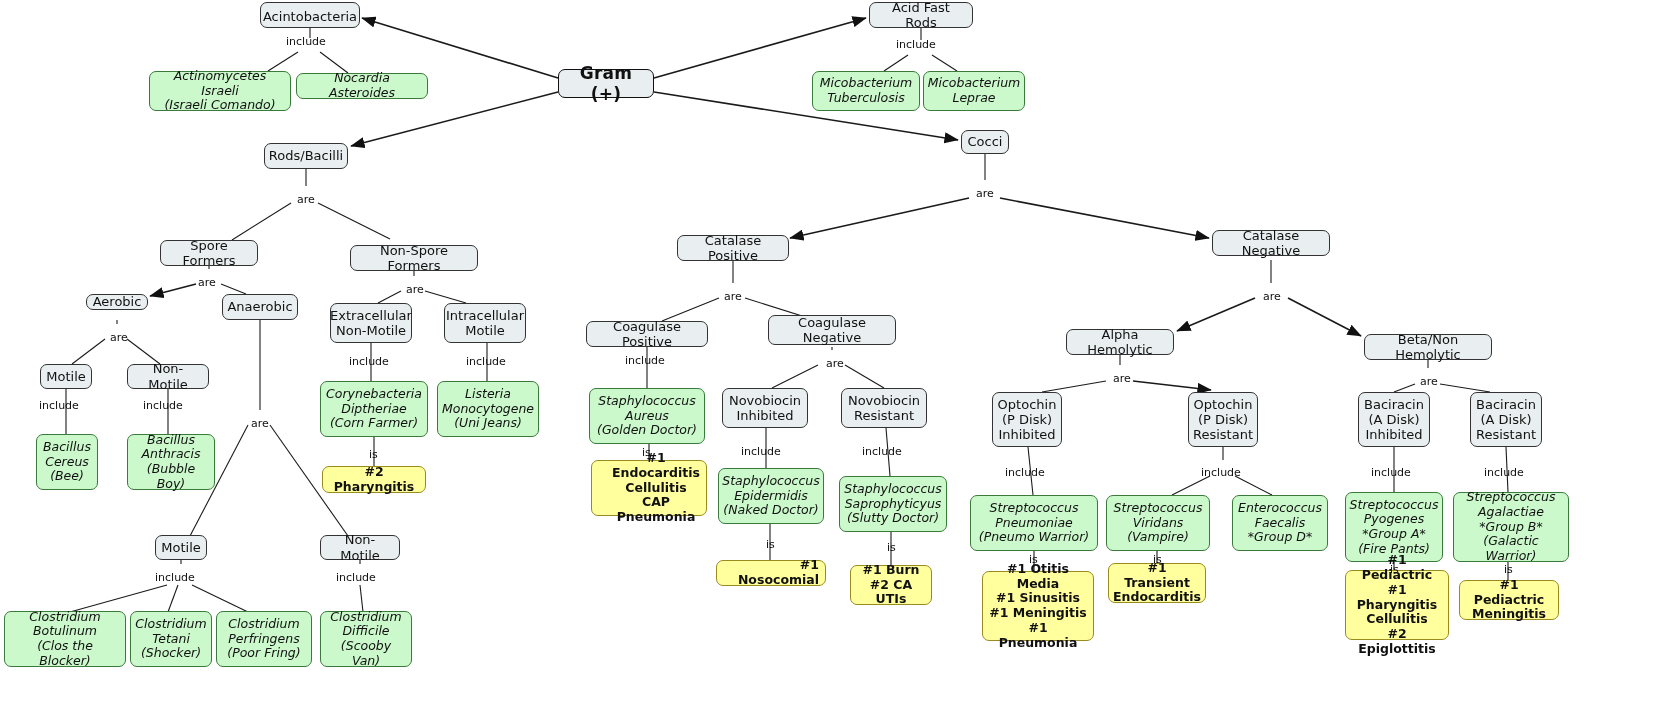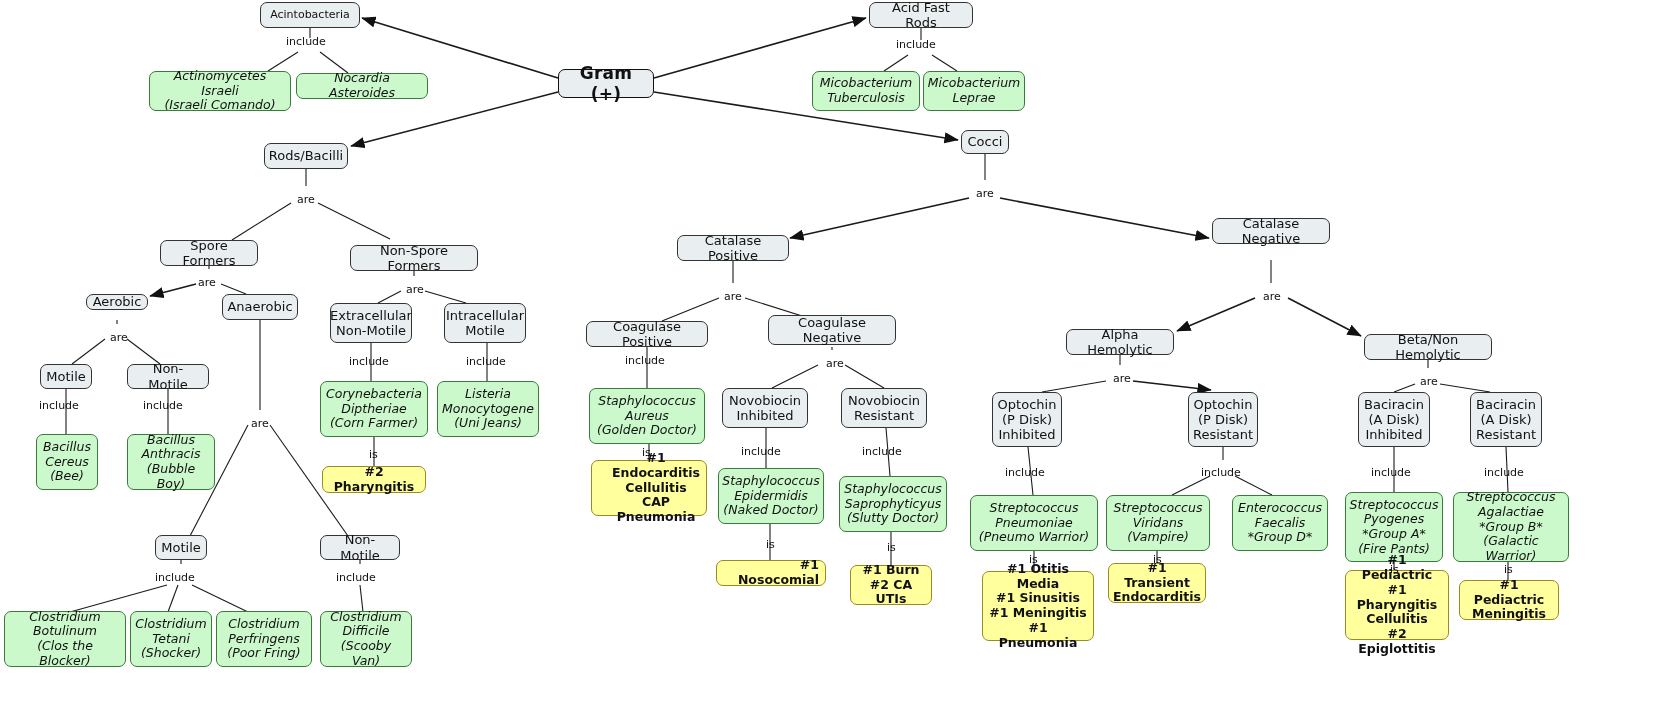--- a/index.html
+++ b/index.html
@@ -97,36 +97,36 @@
       <line x1="1394" y1="562" x2="1394" y2="570" stroke="#1a1a1a" stroke-width="1.1"></line>
       <line x1="1508" y1="562" x2="1508" y2="580" stroke="#1a1a1a" stroke-width="1.1"></line>
       <line x1="181" y1="560" x2="181" y2="564" stroke="#1a1a1a" stroke-width="1.1"></line>
       <line x1="167" y1="585" x2="70" y2="612" stroke="#1a1a1a" stroke-width="1.1"></line>
       <line x1="178" y1="585" x2="168" y2="612" stroke="#1a1a1a" stroke-width="1.1"></line>
       <line x1="192" y1="585" x2="248" y2="612" stroke="#1a1a1a" stroke-width="1.1"></line>
       <line x1="360" y1="560" x2="360" y2="564" stroke="#1a1a1a" stroke-width="1.1"></line>
       <line x1="360" y1="585" x2="363" y2="612" stroke="#1a1a1a" stroke-width="1.1"></line>
     </svg>
   <div id="node-layer">
-      <div class="node cat" style="left: 260px; top: 2px; width: 100px; height: 26px; font-size: 11px;"><span>Acintobacteria</span></div>
+      <div class="node cat" style="left: 260px; top: 2px; width: 100px; height: 26px; font-size: 13px; align-items: flex-end;"><span>Acintobacteria</span></div>
       <div class="node cat" style="left: 869px; top: 2px; width: 104px; height: 26px; font-size: 13px;"><span>Acid Fast Rods</span></div>
       <div class="node root" style="left: 558px; top: 69px; width: 96px; height: 29px;"><span>Gram (+)</span></div>
       <div class="node org" style="left: 149px; top: 71px; width: 142px; height: 40px; font-size: 12.5px;"><span>Actinomycetes Israeli
 (Israeli Comando)</span></div>
       <div class="node org" style="left: 296px; top: 73px; width: 132px; height: 26px; font-size: 12.5px;"><span>Nocardia Asteroides</span></div>
       <div class="node org" style="left: 812px; top: 71px; width: 108px; height: 40px; font-size: 12.5px;"><span>Micobacterium
 Tuberculosis</span></div>
       <div class="node org" style="left: 923px; top: 71px; width: 102px; height: 40px; font-size: 12.5px;"><span>Micobacterium
 Leprae</span></div>
       <div class="node cat" style="left: 264px; top: 143px; width: 84px; height: 26px; font-size: 13px;"><span>Rods/Bacilli</span></div>
       <div class="node cat" style="left: 961px; top: 130px; width: 48px; height: 24px; font-size: 13px;"><span>Cocci</span></div>
       <div class="node cat" style="left: 160px; top: 240px; width: 98px; height: 26px; font-size: 13px;"><span>Spore Formers</span></div>
       <div class="node cat" style="left: 350px; top: 239px; width: 128px; height: 26px; font-size: 13px; margin-top: 6px;"><span>Non-Spore Formers</span></div>
       <div class="node cat" style="left: 677px; top: 235px; width: 112px; height: 26px; font-size: 13px;"><span>Catalase Positive</span></div>
-      <div class="node cat" style="left: 1212px; top: 218px; width: 118px; height: 26px; font-size: 13px;"><span>Catalase Negative</span></div>
+      <div class="node cat" style="left: 1212px; top: 230px; width: 118px; height: 26px; font-size: 13px;"><span>Catalase Negative</span></div>
       <div class="node cat" style="left: 86px; top: 294px; width: 62px; height: 16px; font-size: 13px;"><span>Aerobic</span></div>
       <div class="node cat" style="left: 222px; top: 294px; width: 76px; height: 26px; font-size: 13px;"><span>Anaerobic</span></div>
       <div class="node cat" style="left: 330px; top: 303px; width: 82px; height: 40px; font-size: 13px;"><span>Extracellular
 Non-Motile</span></div>
       <div class="node cat" style="left: 444px; top: 303px; width: 82px; height: 40px; font-size: 13px;"><span>Intracellular
 Motile</span></div>
       <div class="node cat" style="left: 586px; top: 321px; width: 122px; height: 26px; font-size: 13px;"><span>Coagulase Positive</span></div>
       <div class="node cat" style="left: 768px; top: 315px; width: 128px; height: 30px; font-size: 13px;"><span>Coagulase Negative</span></div>
       <div class="node cat" style="left: 1066px; top: 329px; width: 108px; height: 26px; font-size: 13px;"><span>Alpha Hemolytic</span></div>
       <div class="node cat" style="left: 1364px; top: 334px; width: 128px; height: 26px; font-size: 13px;"><span>Beta/Non Hemolytic</span></div>

